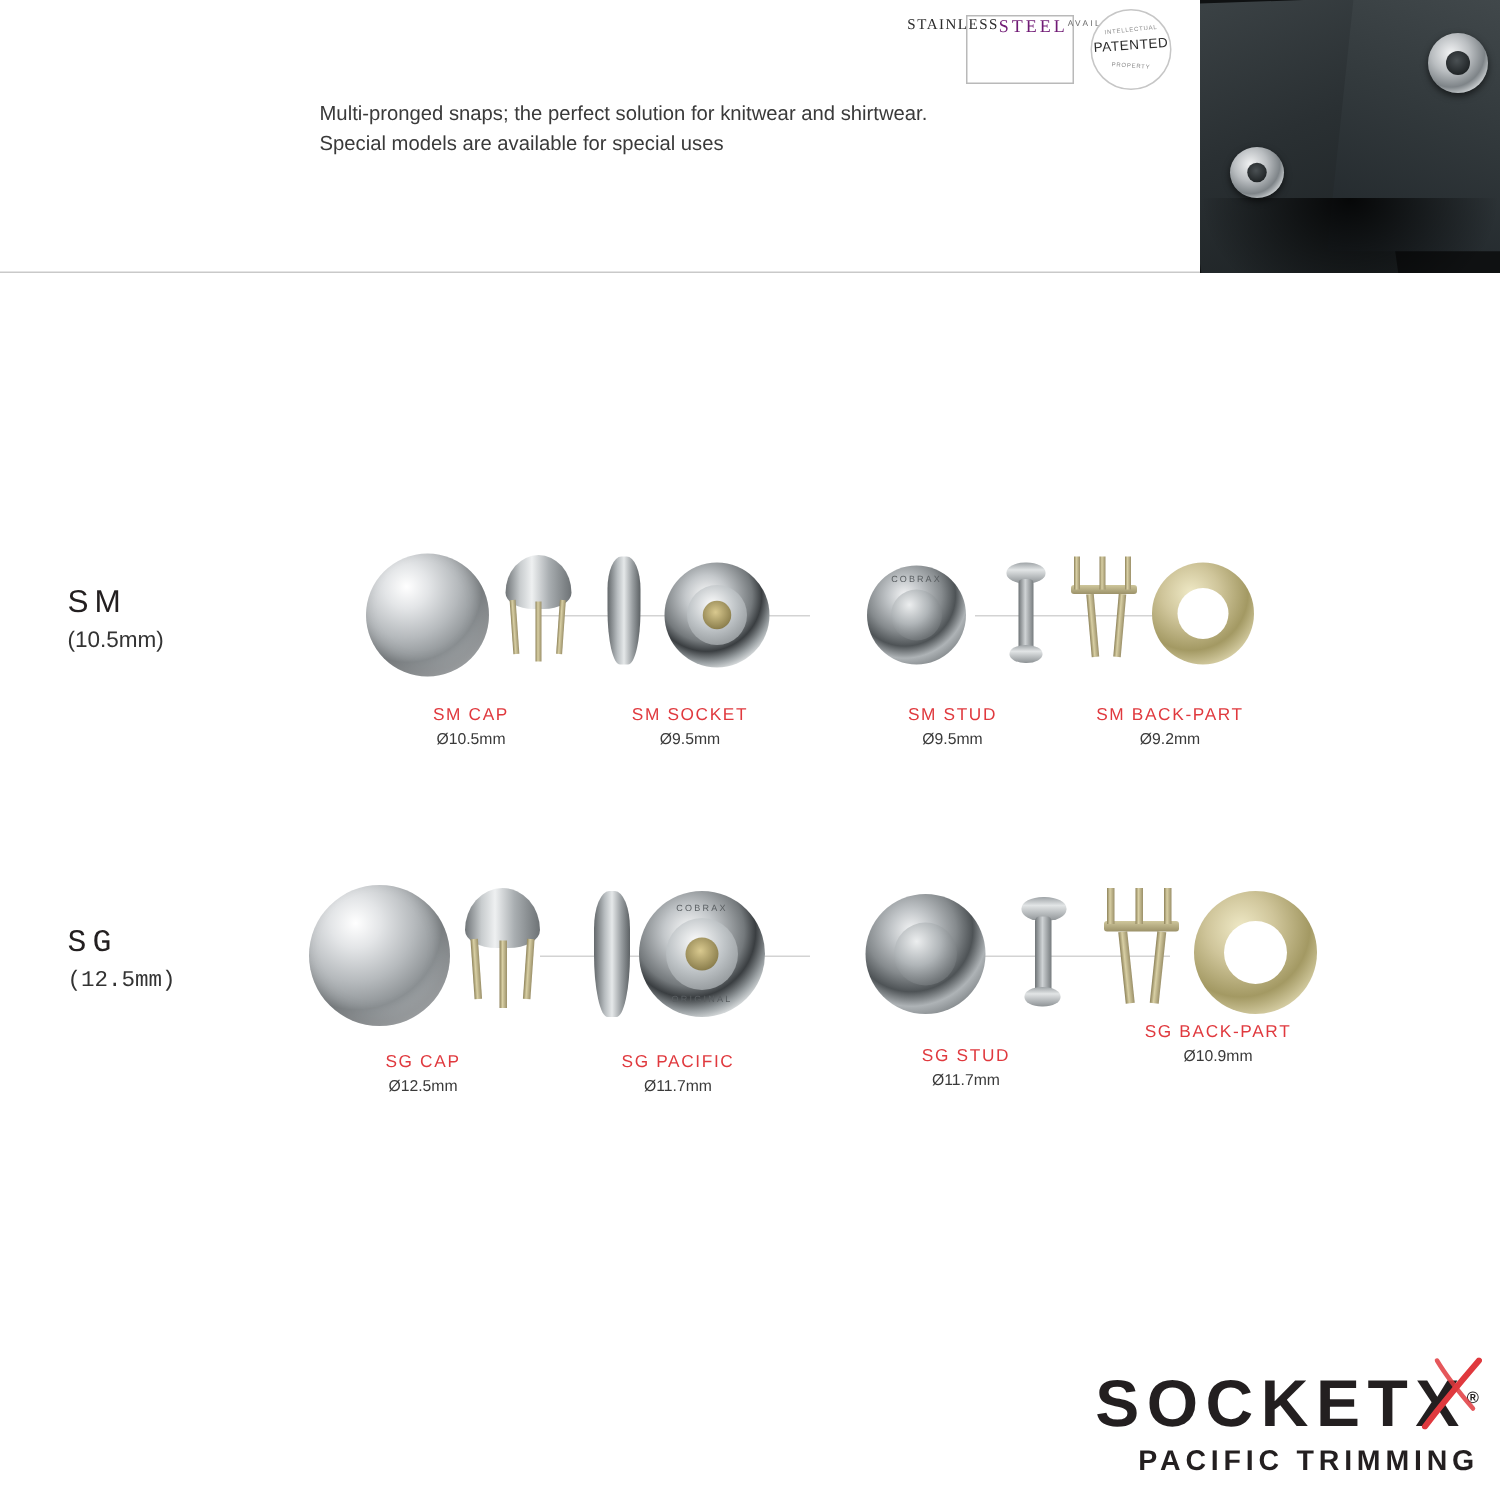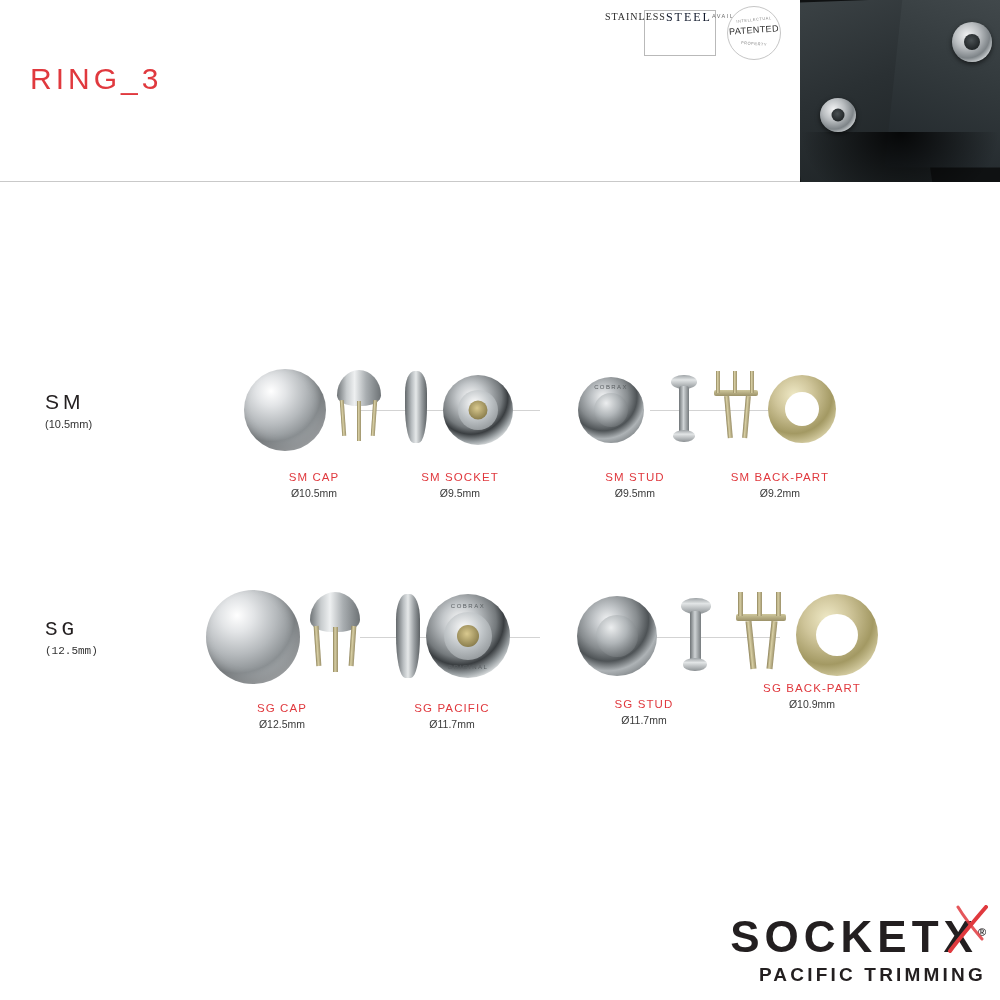--- a/index.html
+++ b/index.html
@@ -61,21 +61,21 @@
     font-family: "Liberation Serif", serif;
     font-size: 10px;
     letter-spacing: 1px;
     color: #2b2b2b;
     line-height: 11px;
   }
   .badge-steel .l2 {
     font-family: "Liberation Serif", serif;
     font-size: 12px;
     letter-spacing: 2px;
-    color: #0f172a;
+    color: #701a75;
     line-height: 13px;
   }
   .badge-steel .l3 {
     font-size: 5.5px;
     letter-spacing: 1.6px;
     color: #6a6a6a;
     line-height: 9px;
     margin-top: 1px;
   }
   .badge-patented {
@@ -159,21 +159,21 @@
     text-align: left;
     width: 130px;
   }
   .row-label .code {
     font-size: 21px;
     letter-spacing: 4px;
     color: #231f20;
     font-weight: 400;
   }
   .row-label .size {
-    font-size: 11px;
+    font-size: 15px;
     color: #333;
     margin-top: 4px;
   }
 
   .connector {
     position: absolute;
     height: 1px;
     background: #d3d3d3;
   }
 
@@ -337,22 +337,25 @@
     font-weight: 700;
     color: #231f20;
     margin-top: 4px;
   }
 </style>
 </head>
 <body>
 
 <div class="header">
 
-  <div class="title">RING_3</div>
-
+
+  <div class="subtitle">
+    <div>Multi-pronged snaps; the perfect solution for knitwear and shirtwear.</div>
+    <div>Special models are available for special uses</div>
+  </div>
 
   <div class="badge-steel">
     <div class="l1">STAINLESS</div>
     <div class="l2">STEEL</div>
     <div class="l3">AVAILABLE</div>
   </div>
 
   <div class="badge-patented">
     <div class="p1">INTELLECTUAL</div>
     <div class="p2">PATENTED</div>

